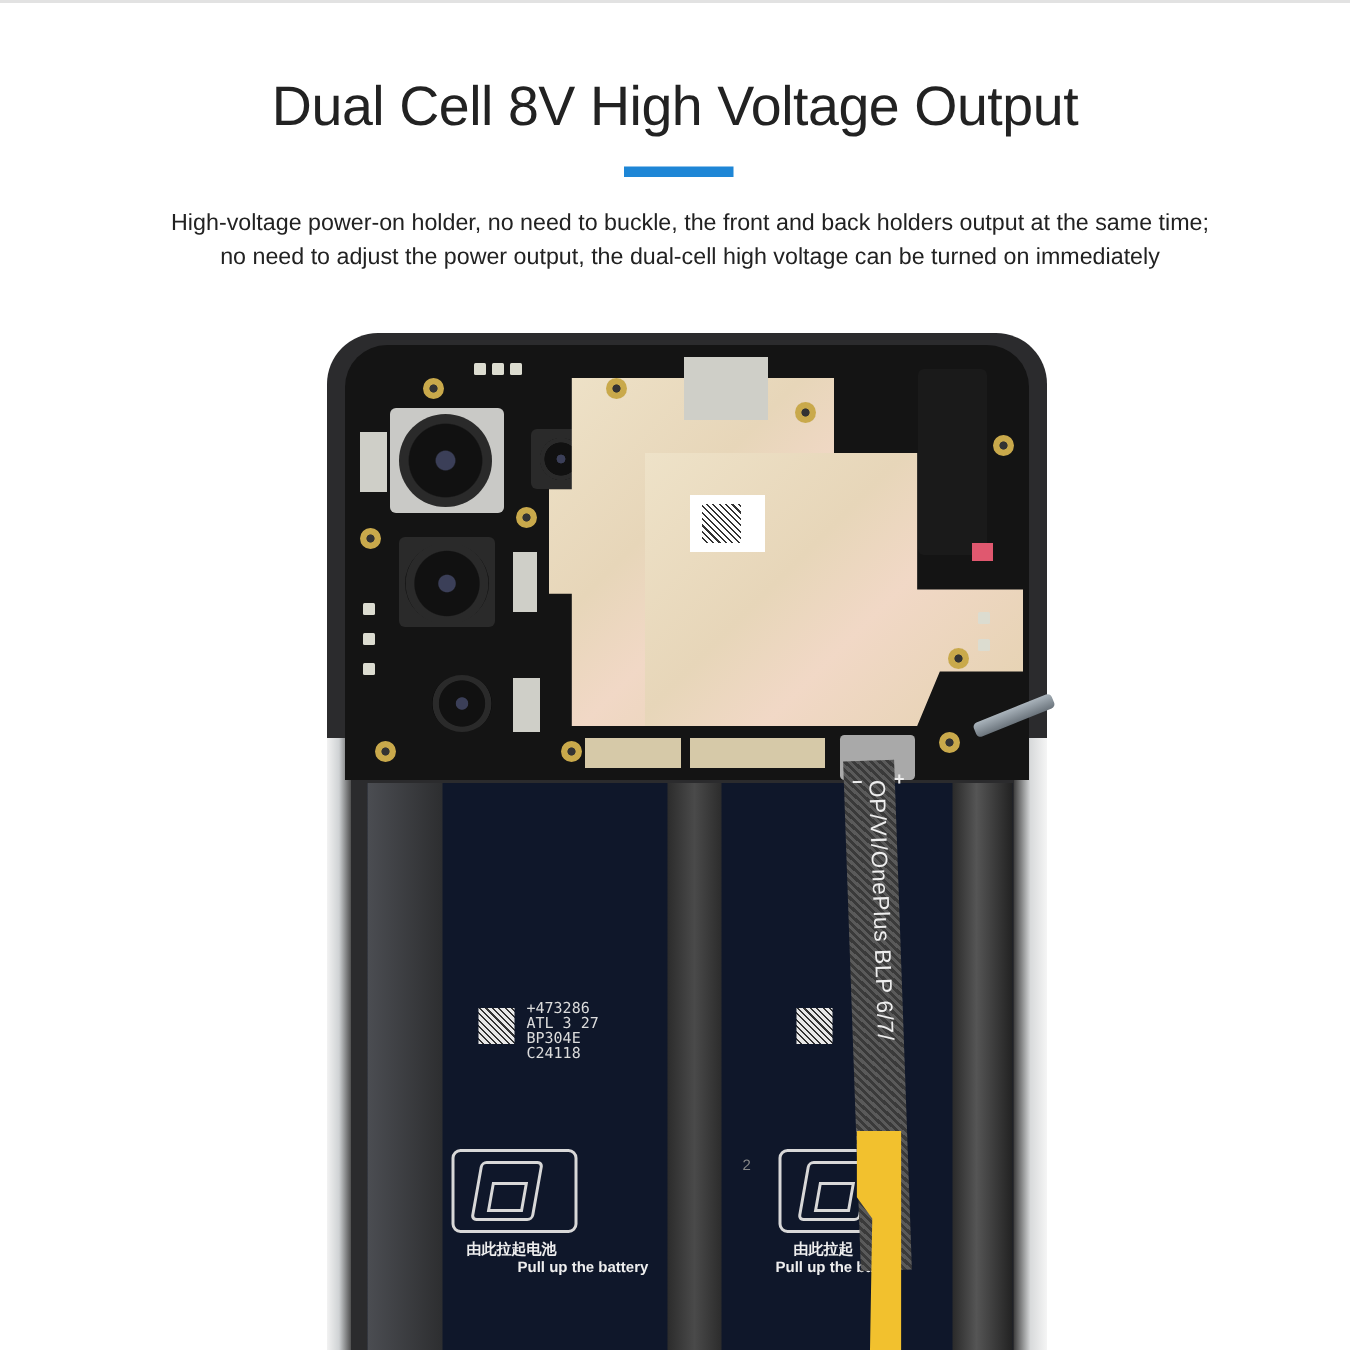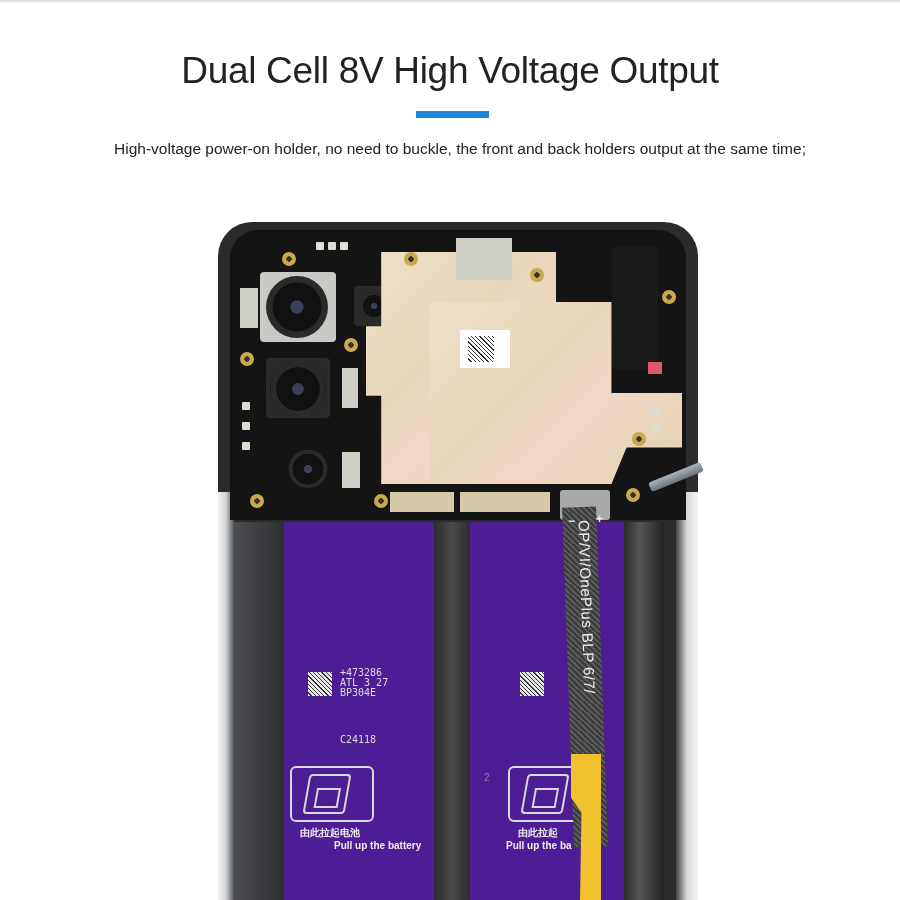--- a/index.html
+++ b/index.html
@@ -21,21 +21,21 @@
   .cam-mod{position:absolute;background:#c9c9c6;border-radius:4px;}
   .cam-mod.dark{background:#2a2a2a;}
   .screw{position:absolute;width:14px;height:14px;border-radius:50%;background:radial-gradient(circle,#333 0 25%,#c9a94b 30% 70%,#8a6f26 75%);}
   .smd{position:absolute;width:8px;height:8px;background:#dcdcd0;border-radius:1px;}
   .connector{position:absolute;background:#cfcfc8;}
   .qr{position:absolute;background:repeating-linear-gradient(45deg,#fff 0 2px,#333 2px 3px);}
   .label-chip{position:absolute;width:50px;height:38px;background:#fff;left:230px;top:100px;}
   .label-chip .qr{left:8px;top:6px;width:26px;height:26px;}
   .pink{position:absolute;width:14px;height:12px;background:#e0586f;}
 
-  .battery{position:absolute;left:16px;top:300px;width:430px;height:378px;background:#4c1d95;}
+  .battery{position:absolute;left:27px;top:300px;width:430px;height:378px;background:#0f172a;}
   .battery-mid{position:absolute;left:200px;top:0;width:36px;height:378px;background:linear-gradient(90deg,#2c2c2c,#4a4a4a 50%,#2c2c2c);}
   .battery-left-shine{position:absolute;left:0;top:0;width:50px;height:378px;background:linear-gradient(90deg,#4b4d52,#2d2e30);}
   .battery-right{position:absolute;right:0;top:0;width:40px;height:378px;background:linear-gradient(90deg,#2a2a2a,#555 40%,#222);}
   .bat-code{position:absolute;color:#dcdcdc;font-family:"DejaVu Sans Mono",monospace;font-size:10px;line-height:10px;}
   .bat-qr{position:absolute;width:24px;height:24px;background:repeating-linear-gradient(45deg,#e8e8e8 0 2px,#333 2px 3px);}
   .pull-box{position:absolute;width:80px;height:52px;border:2px solid #d8d8d8;border-radius:6px;}
   .pull-box .phone{position:absolute;left:14px;top:6px;width:38px;height:36px;border:2px solid #d8d8d8;border-radius:4px;transform:skewX(-10deg);}
   .pull-box .phone:after{content:"";position:absolute;left:8px;top:12px;width:20px;height:16px;border:2px solid #d8d8d8;}
   .pull-cn{position:absolute;color:#eee;font-size:10px;font-weight:bold;}
   .pull-en{position:absolute;color:#eee;font-size:10px;font-weight:bold;}
@@ -49,20 +49,21 @@
   .clip{position:absolute;left:430px;top:250px;width:56px;height:10px;background:linear-gradient(#aab4bc,#6b747c);transform:rotate(-22deg);border-radius:3px;}
 </style>
 </head>
 <body>
 
 <div class="topline"></div>
 <div class="title">Dual Cell 8V High Voltage Output</div>
 <div class="accent"></div>
 <div class="desc">
   <div>High-voltage power-on holder, no need to buckle, the front and back holders output at the same time;</div>
+  <div>no need to adjust the power output, the dual-cell high voltage can be turned on immediately</div>
 </div>
 
 <div class="photo">
   <div class="frame"></div>
   <div class="frame-edge-l"></div>
   <div class="frame-edge-r"></div>
 
   <div class="board">
     <div class="cam-mod" style="left:30px;top:42px;width:76px;height:70px;"></div>
     <div class="cam" style="left:36px;top:46px;width:62px;height:62px;"></div>
@@ -112,21 +113,21 @@
 
   <div class="battery">
     <div class="battery-left-shine"></div>
     <div class="battery-mid"></div>
     <div class="battery-right"></div>
 
     <div class="bat-qr" style="left:74px;top:150px;"></div>
     <div class="bat-code" style="left:106px;top:146px;">+473286</div>
     <div class="bat-code" style="left:106px;top:156px;">ATL 3 27</div>
     <div class="bat-code" style="left:106px;top:166px;">BP304E</div>
-    <div class="bat-code" style="left:106px;top:176px;margin-top:37px;">C24118</div>
+    <div class="bat-code" style="left:106px;top:176px;">C24118</div>
     <div class="bat-qr" style="left:286px;top:150px;"></div>
 
     <div class="pull-box" style="left:56px;top:244px;">
         <div class="phone"></div>
       </div>
     <div class="pull-cn" style="left:66px;top:304px;">由此拉起电池</div>
     <div class="pull-en" style="left:52px;top:318px;margin-left:48px;">Pull up the battery</div>
     <div class="num2" style="left:250px;top:250px;">2</div>
     <div class="pull-box" style="left:274px;top:244px;">
         <div class="phone"></div>

